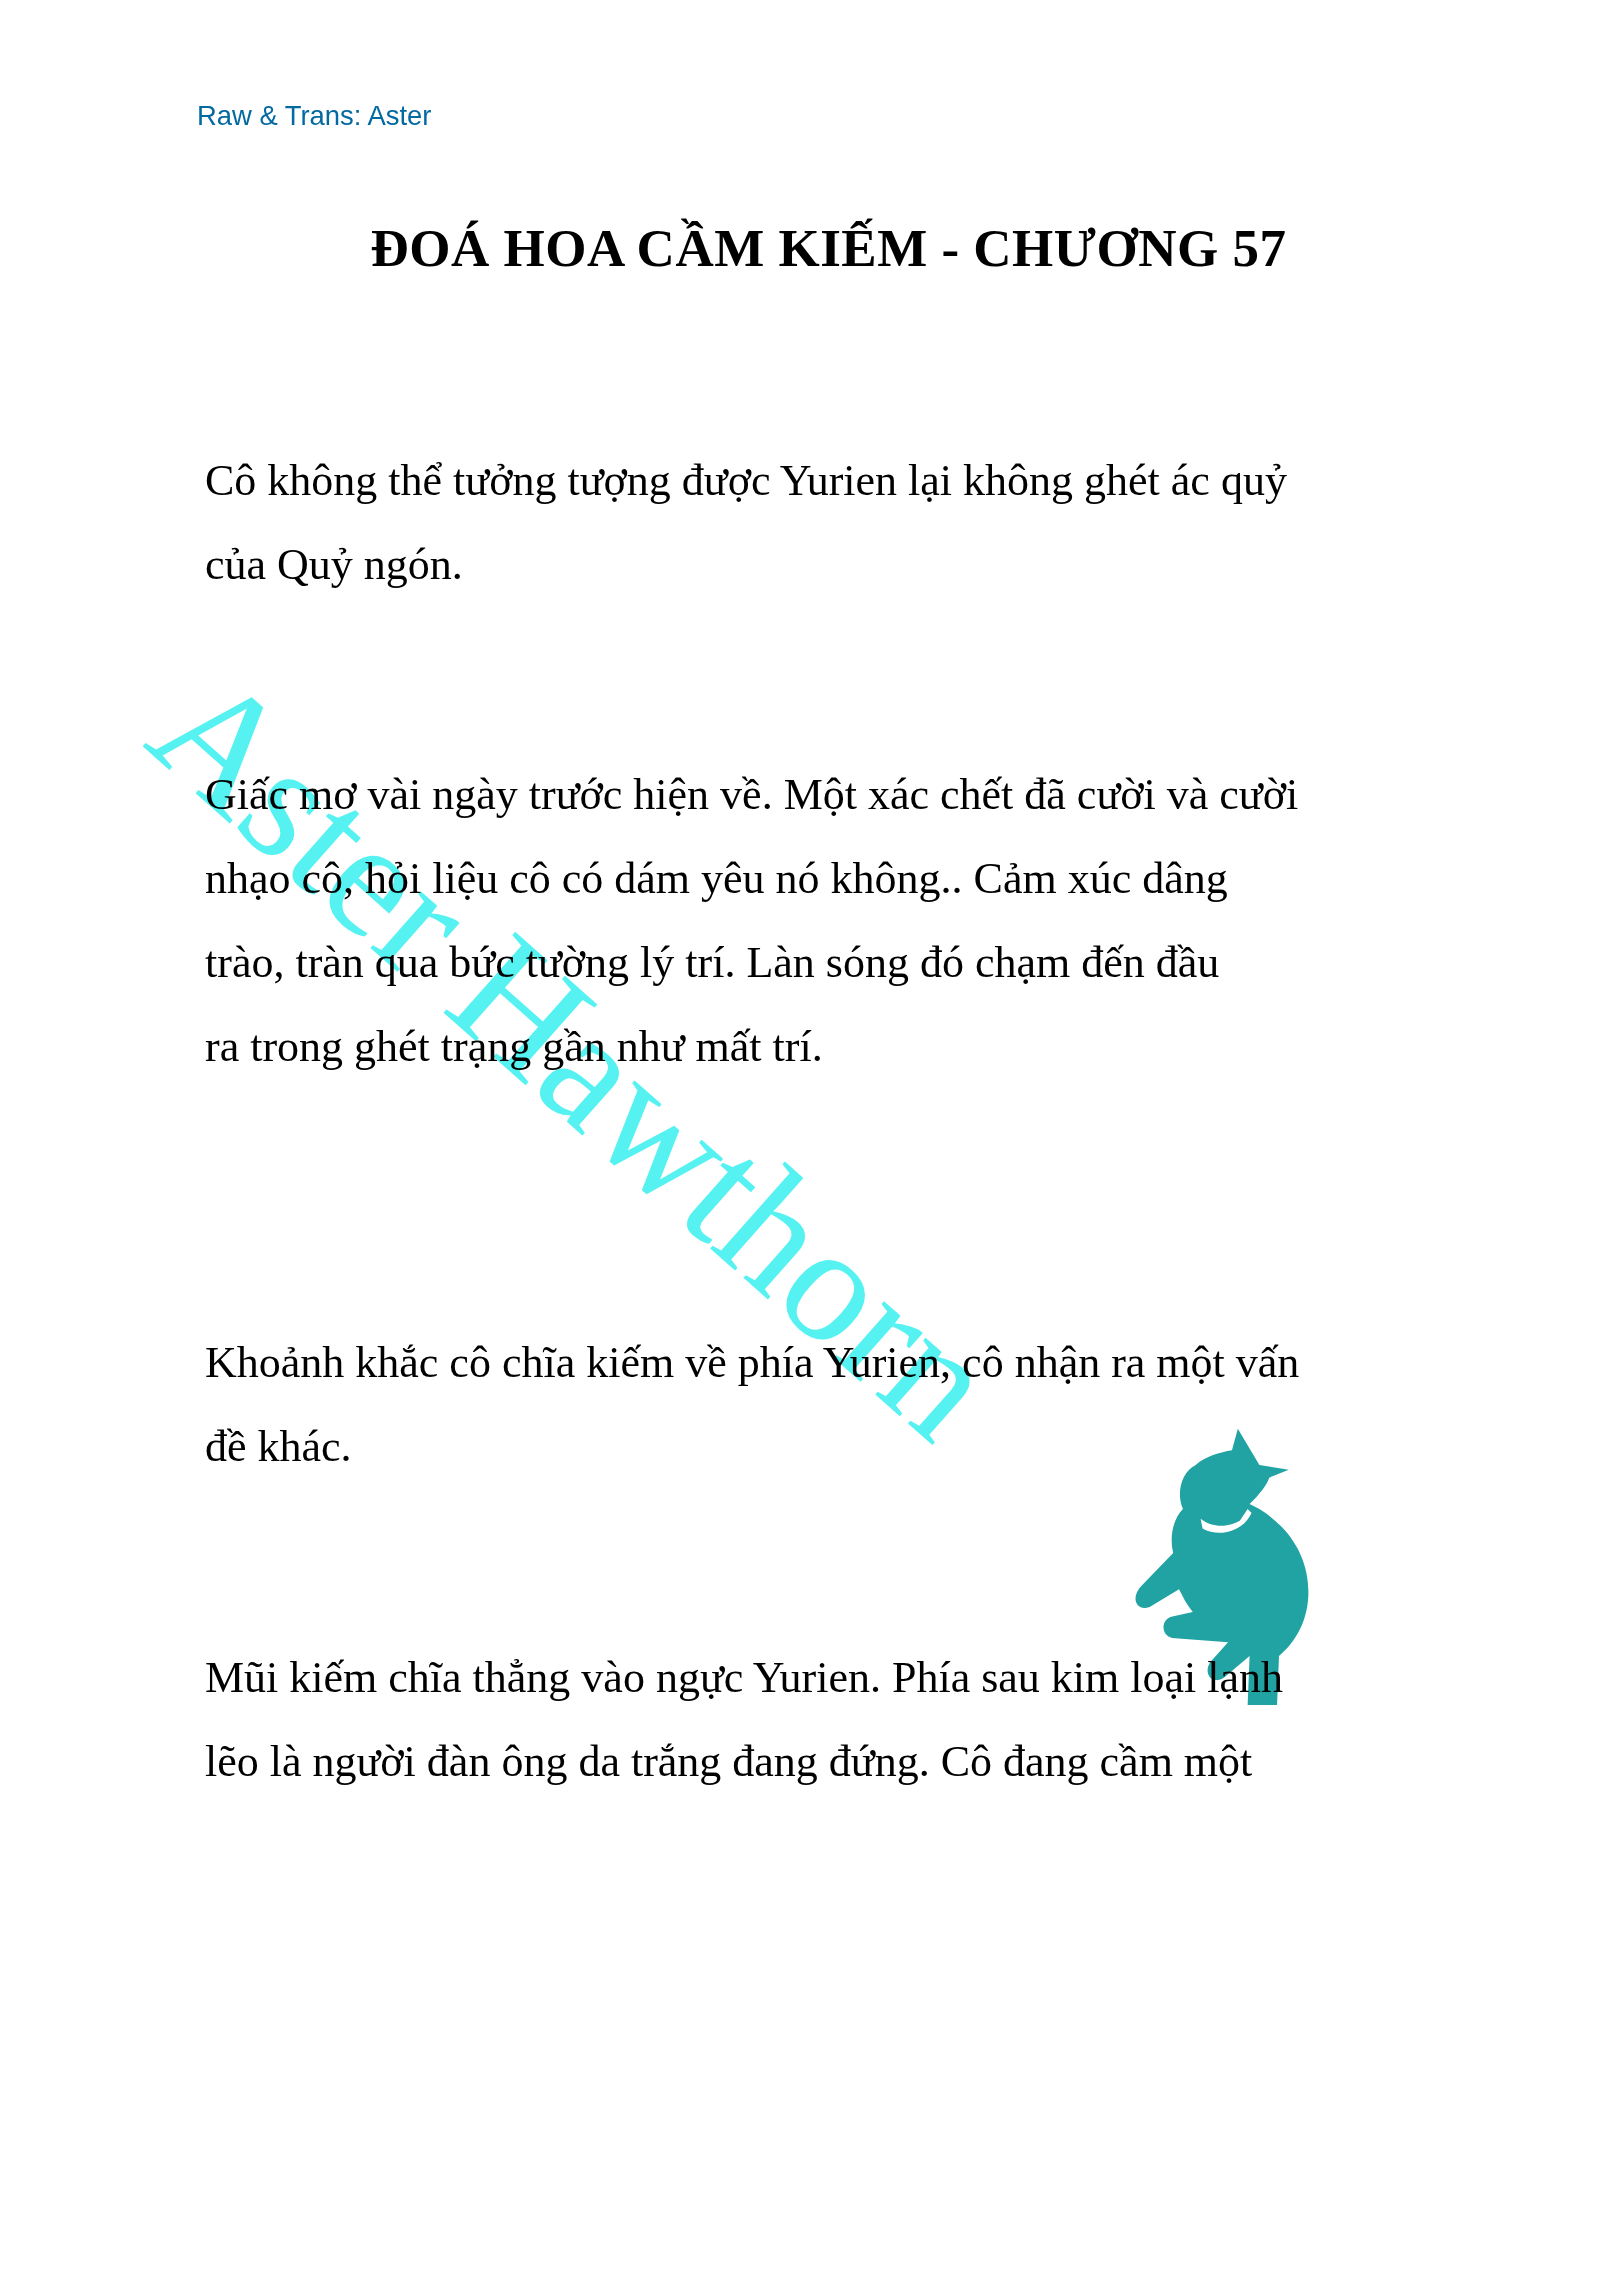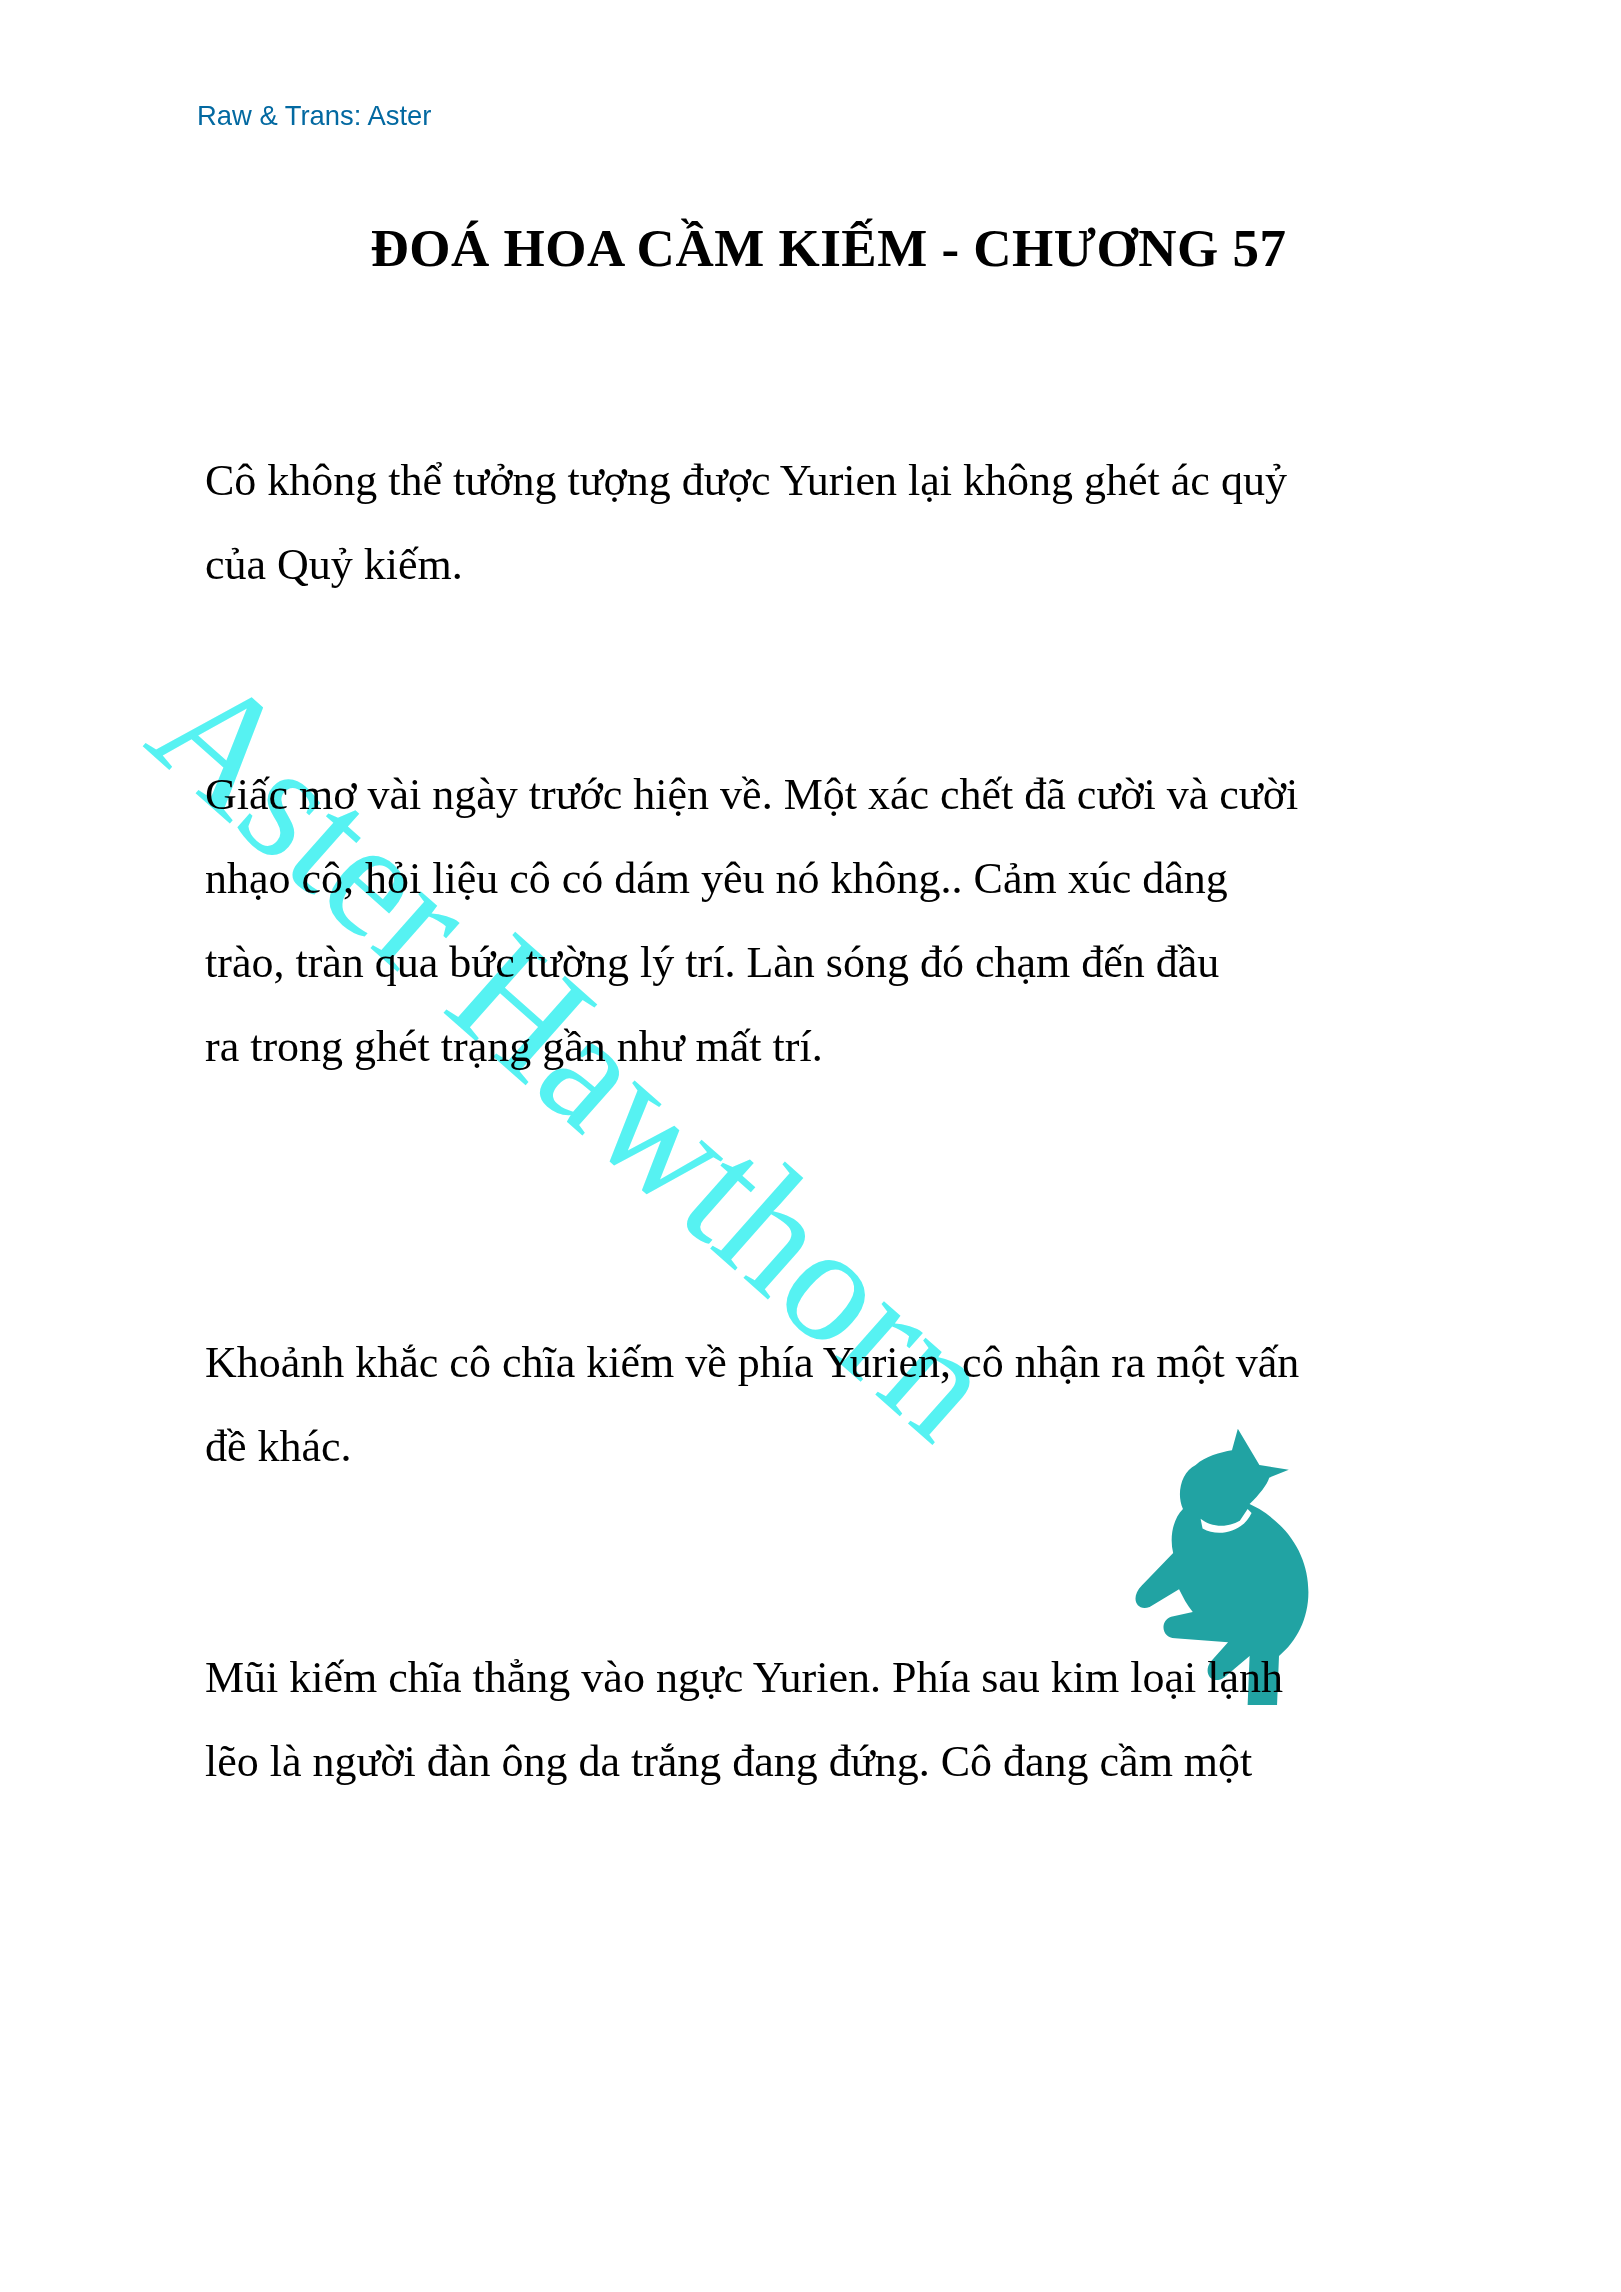--- a/index.html
+++ b/index.html
@@ -129,21 +129,21 @@
   </svg>
 
   <div class="text-layer">
     <div class="credit">Raw &amp; Trans: Aster</div>
 
     <h1 class="title" style="margin:18px;">ĐOÁ HOA CẦM KIẾM - CHƯƠNG 57</h1>
 
     <div class="body-text" style="top:431px;">
       <p class="para" style="top:0;">
         <span class="line">Cô không thể tưởng tượng được Yurien lại không ghét ác quỷ</span>
-        <span class="line">của Quỷ kiếm.</span>
+        <span class="line">của Quỷ ngón.</span>
       </p>
 
       <p class="para" style="top:314px;">
         <span class="line">Giấc mơ vài ngày trước hiện về. Một xác chết đã cười và cười</span>
         <span class="line">nhạo cô, hỏi liệu cô có dám yêu nó không.. Cảm xúc dâng</span>
         <span class="line">trào, tràn qua bức tường lý trí. Làn sóng đó chạm đến đầu</span>
         <span class="line">ra trong ghét trạng gần như mất trí.</span>
       </p>
 
       <p class="para" style="top:882px;">

